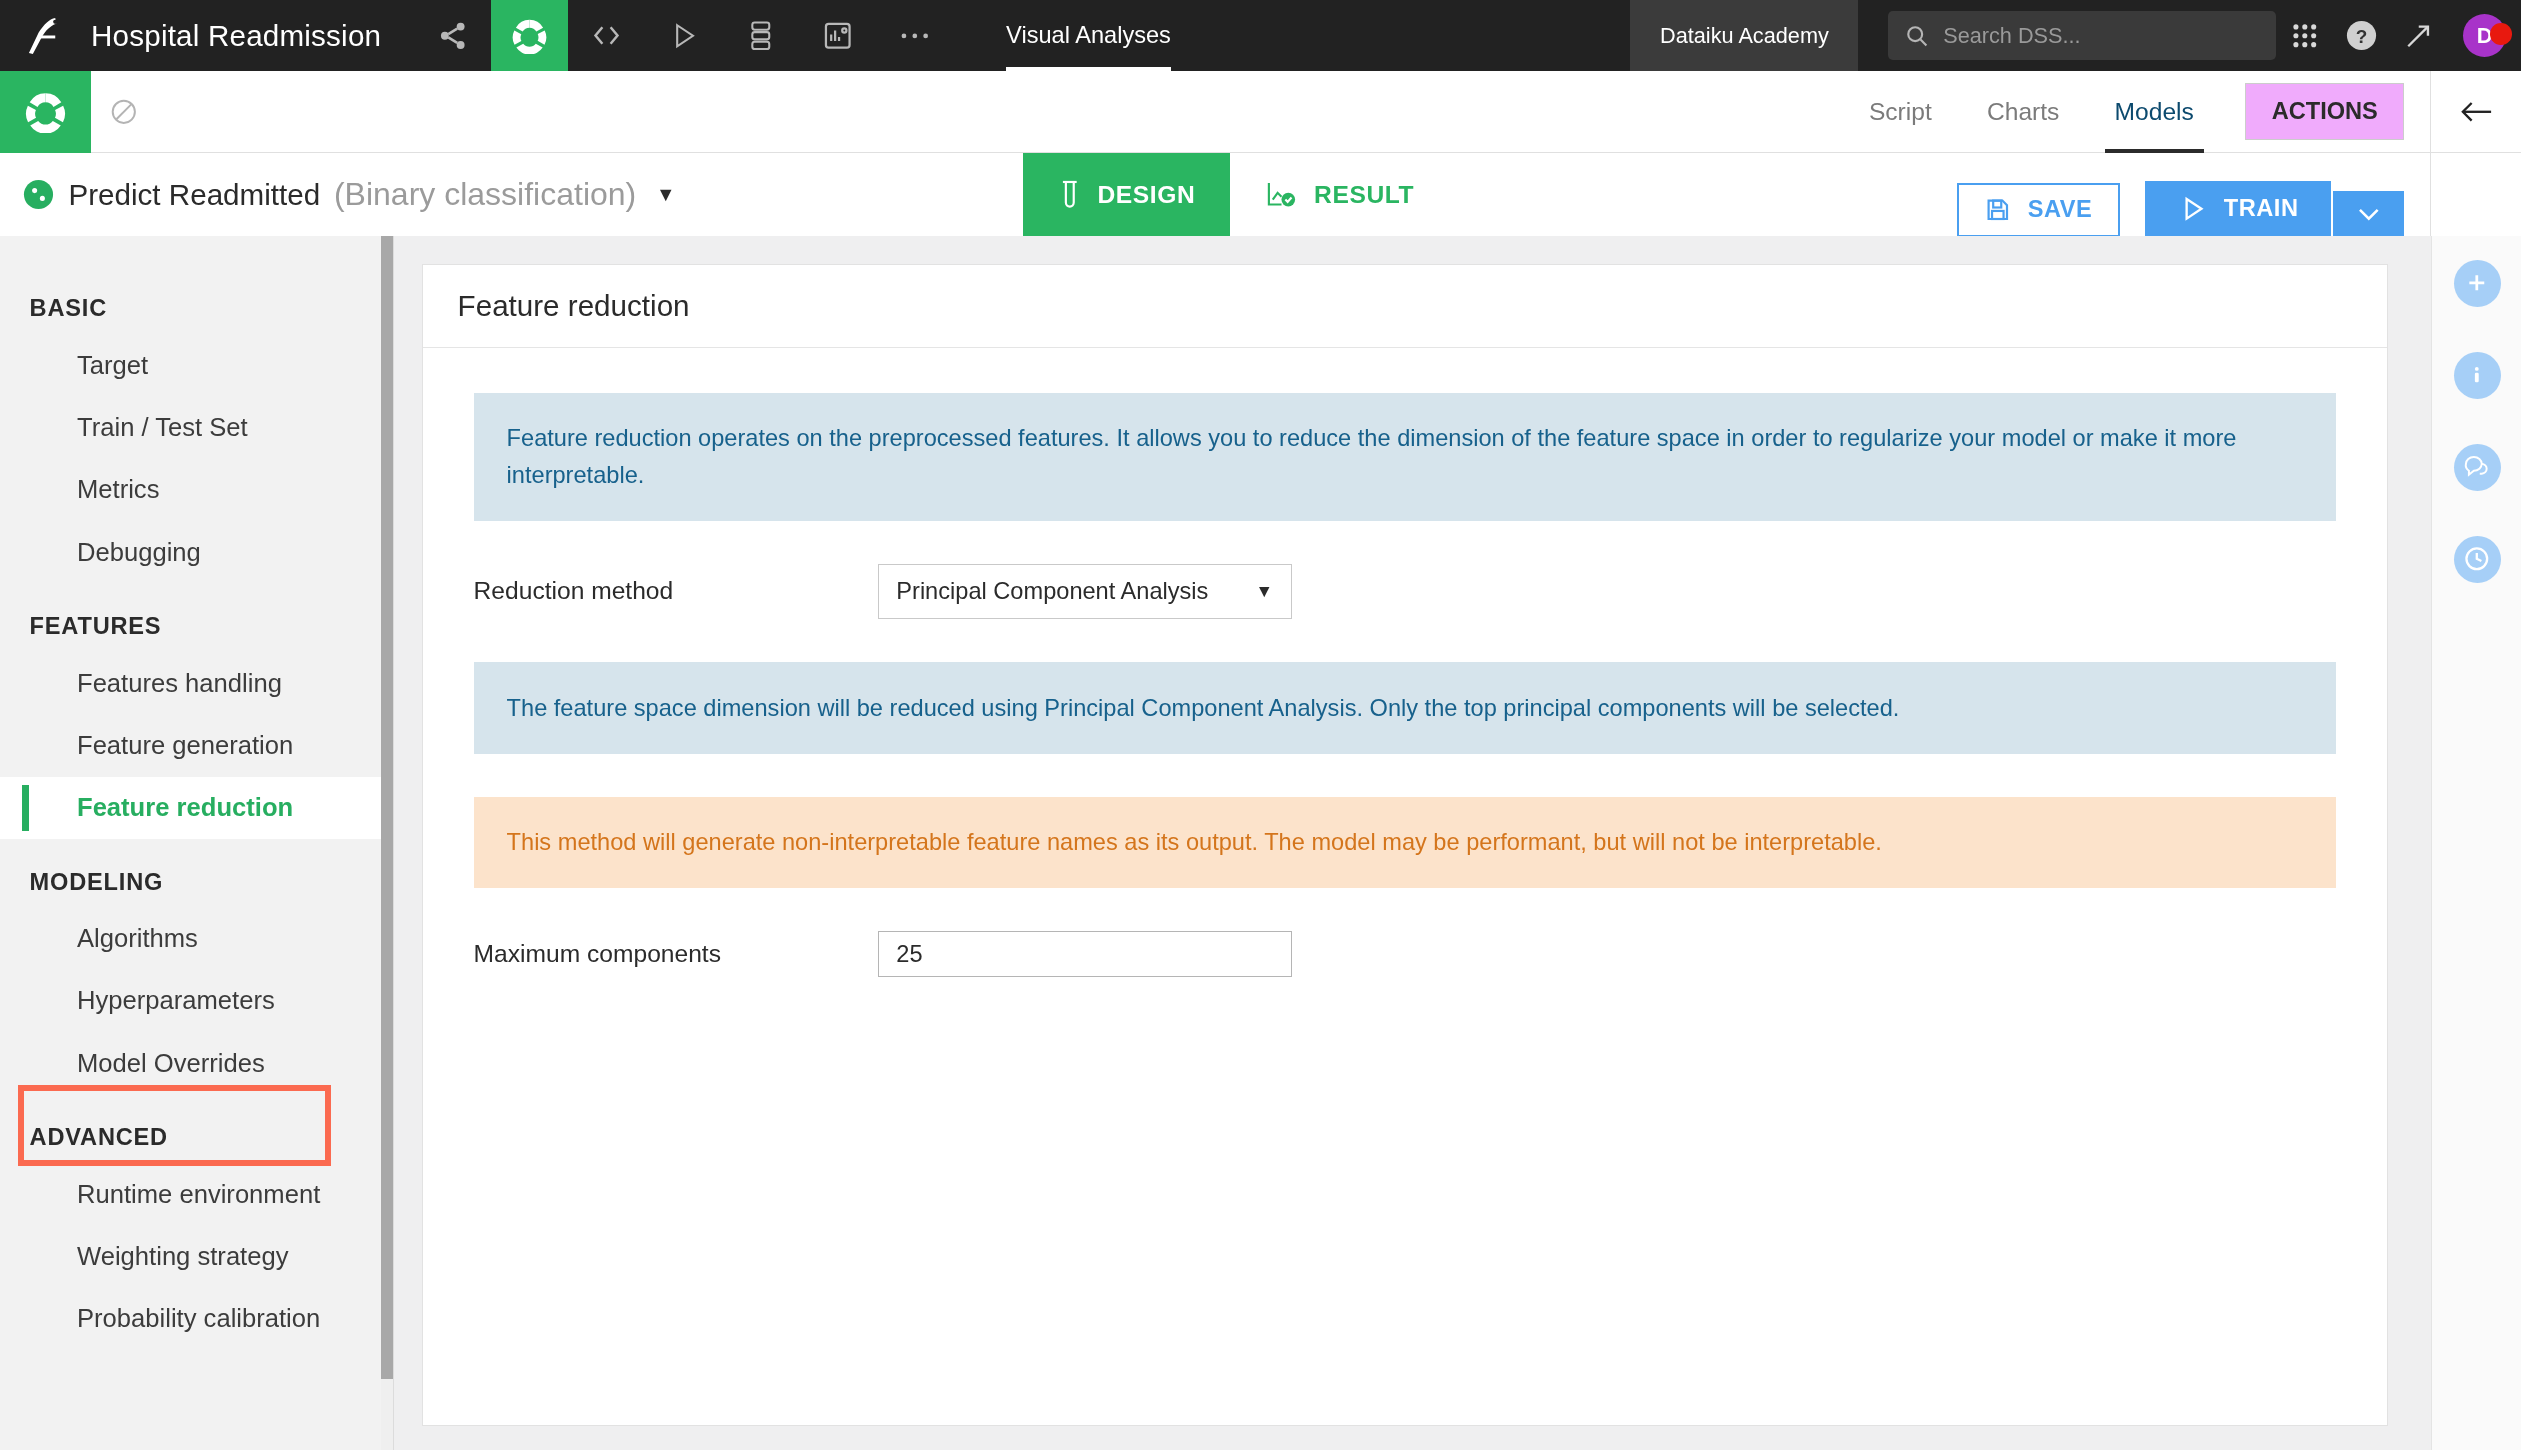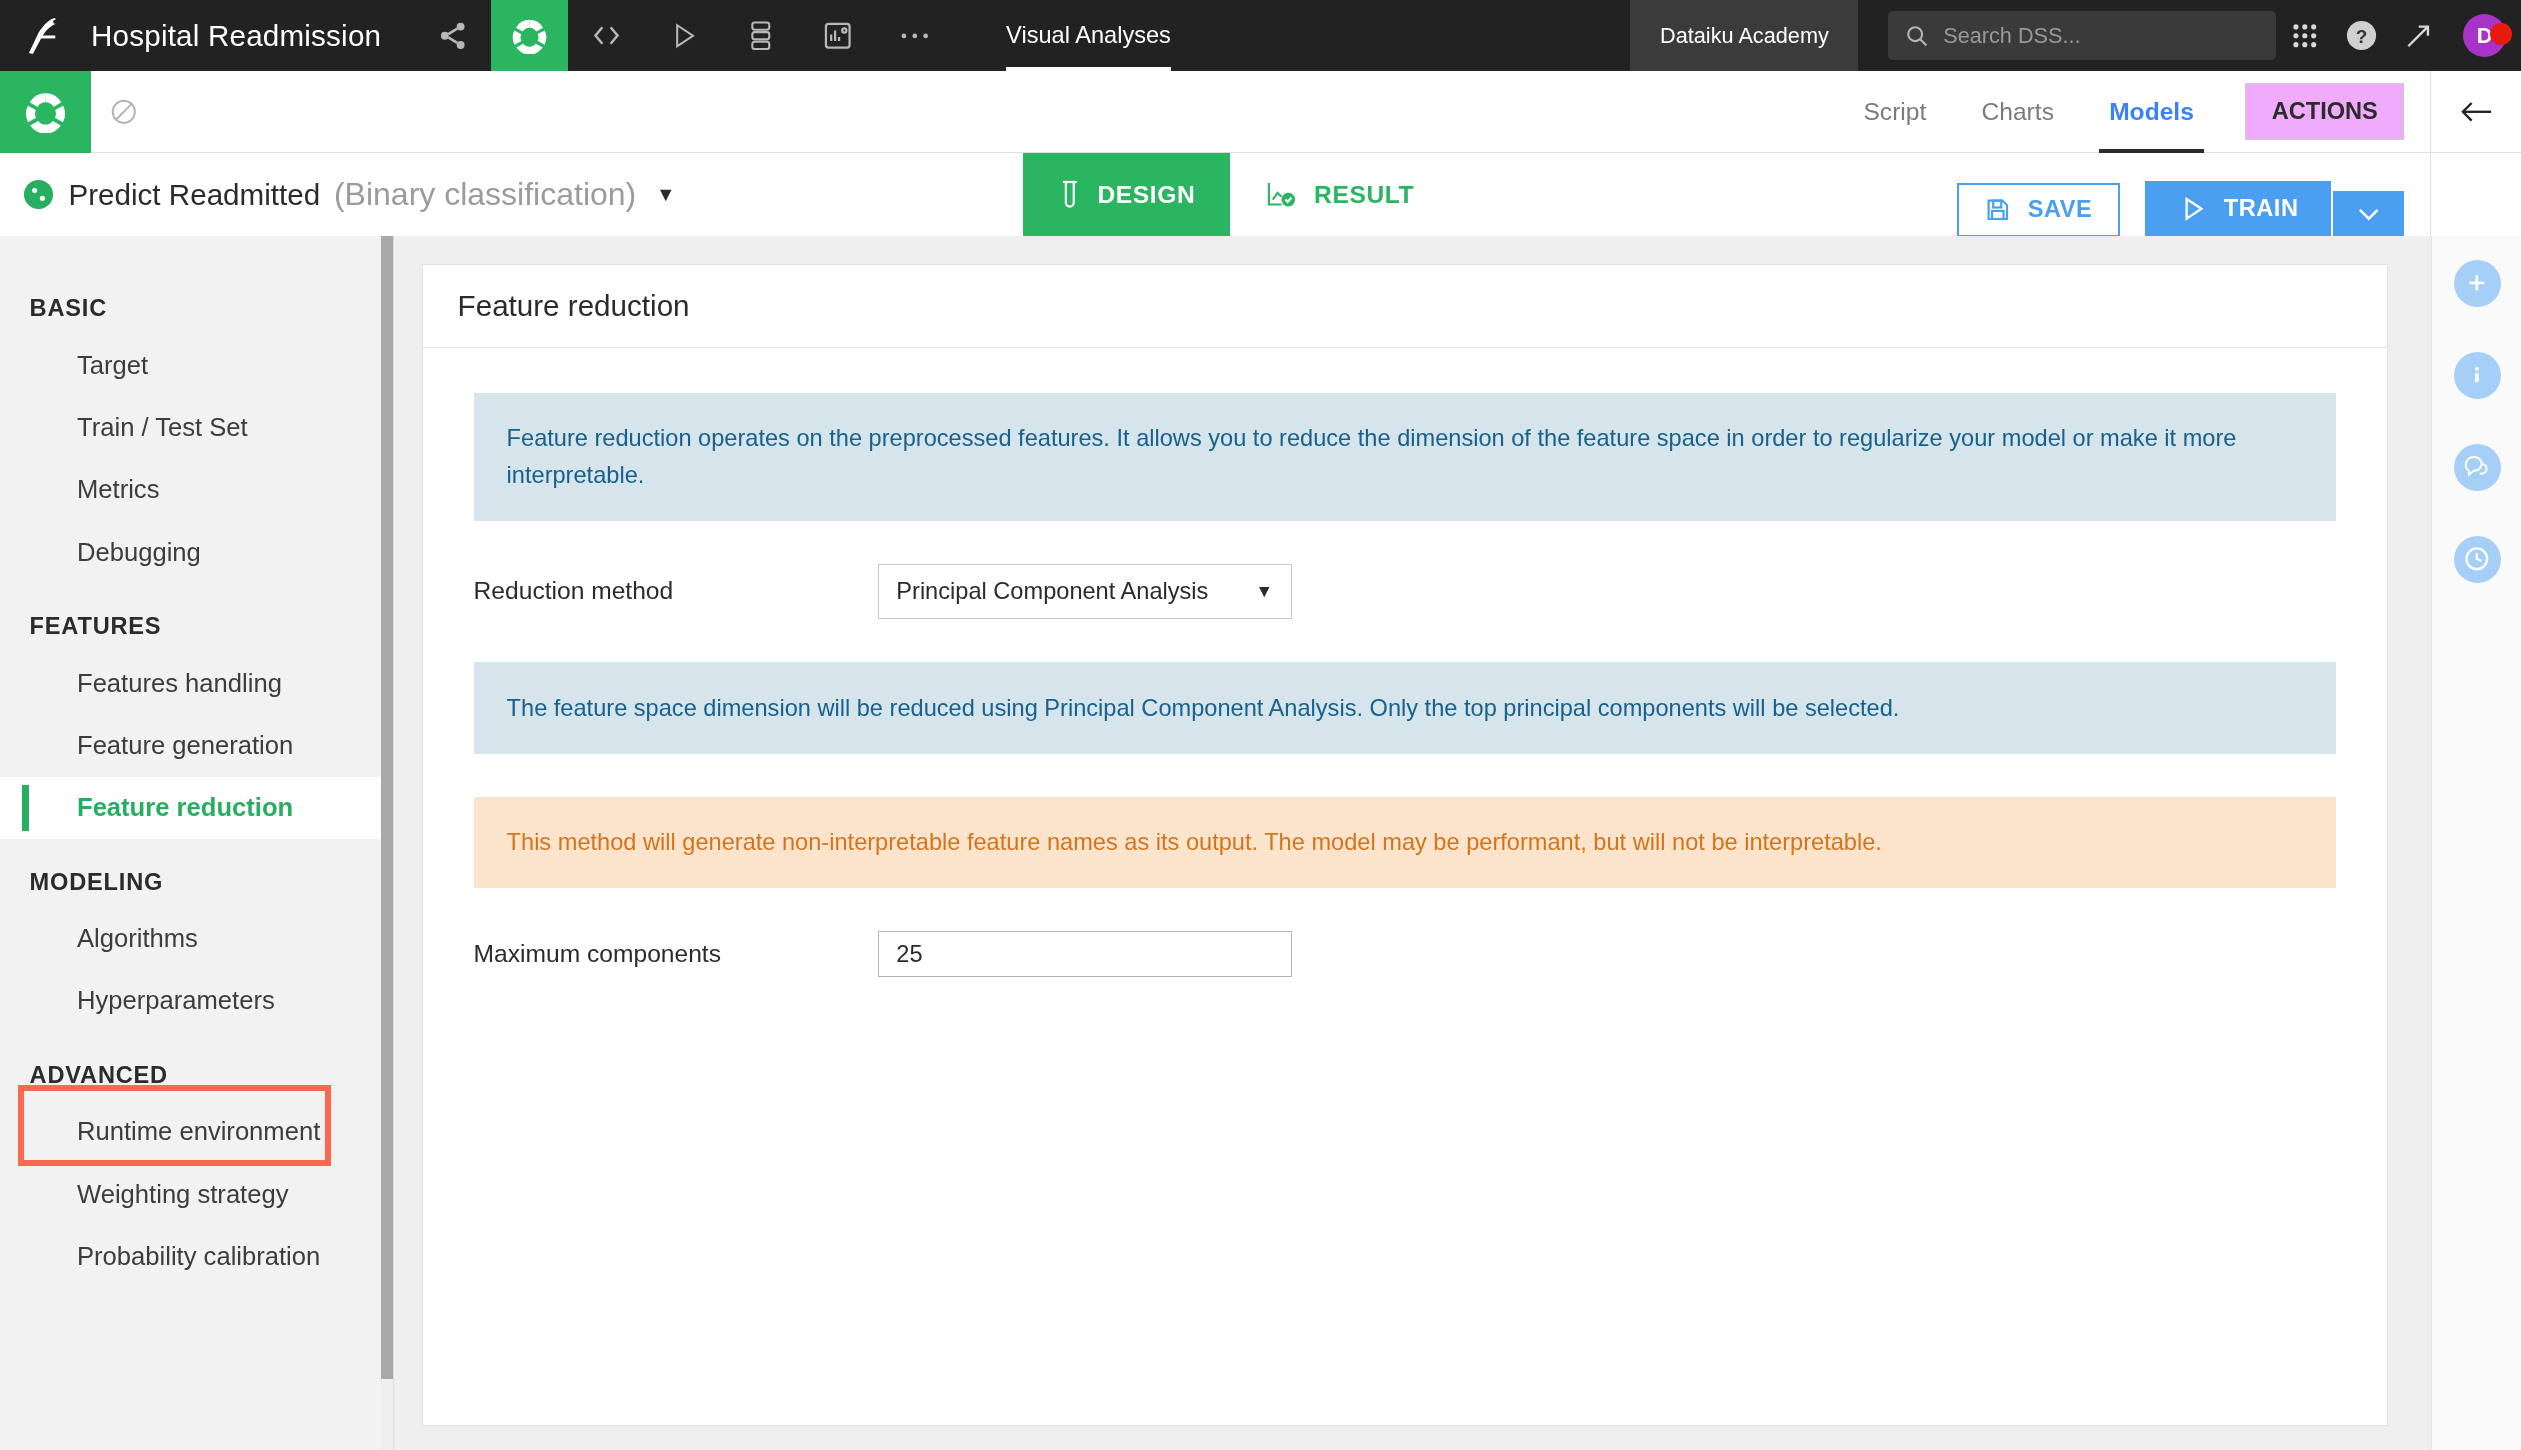--- a/index.html
+++ b/index.html
@@ -62,21 +62,21 @@
     display: flex; align-items: center;
   }
   .lab-badge { width: 91px; height: 82px; background: #2ab561; display:flex; align-items:center; justify-content:center; }
   .analysis-title { font-size: 31.5px; color: #2b2b2b; margin-left: 25.6px; white-space: nowrap; }
   .title-sub-icon { margin-left: 17.7px; color: #b4b4b4; display:flex; align-items:center; }
   .header2-right { margin-left:auto; display:flex; align-items:center; height: 82px; }
   .h2tab {
     font-size: 24.6px; color: #7b7b7b; padding: 0 27.6px; height: 82px;
     display:flex; align-items:center; position: relative;
   }
-  .h2tab.active { color: #3b82f6; font-weight: 700; }
+  .h2tab.active { color: #0c4a6e; font-weight: 400; }
   .h2tab.active::after {
     content:""; position:absolute; left: 17.7px; right: 17.7px; bottom: 0; height: 3.9px; background:#2b2b2b;
   }
   .actions-btn {
     border: 1px solid #cccccc; color: #2b2b2b; font-size: 23.6px; font-weight: 700;
     padding: 13.8px 25.6px; margin-left: 23.6px; background: #f0abfc; white-space: nowrap;
   }
   .header-divider { width: 1px; height: 82px; background: #e0e0e0; margin-left: 25.6px; }
   .back-arrow { width: 91px; height: 82px; display:flex; align-items:center; justify-content:center; }
 
@@ -384,20 +384,21 @@
     <div class="side-item">Debugging</div>
 
     <div class="side-group">FEATURES</div>
     <div class="side-item">Features handling</div>
     <div class="side-item">Feature generation</div>
     <div class="side-item active">Feature reduction</div>
 
     <div class="side-group">MODELING</div>
     <div class="side-item">Algorithms</div>
     <div class="side-item">Hyperparameters</div>
+    <div class="side-item">Model Overrides</div>
 
     <div class="side-group">ADVANCED</div>
     <div class="side-item">Runtime environment</div>
     <div class="side-item">Weighting strategy</div>
     <div class="side-item">Probability calibration</div>
 
     <div class="annot-box"></div>
 
     <div class="side-scrollbar">
       <div class="side-scrollbar-thumb"></div>

